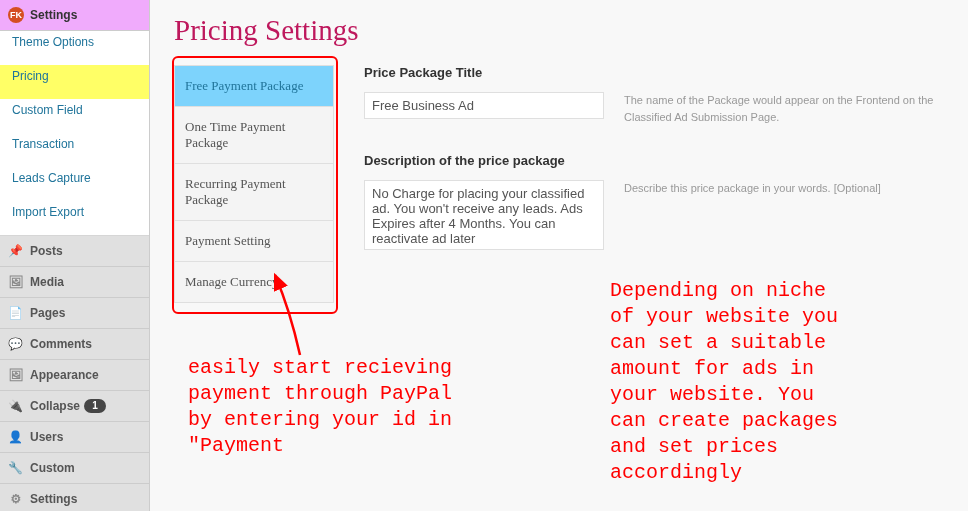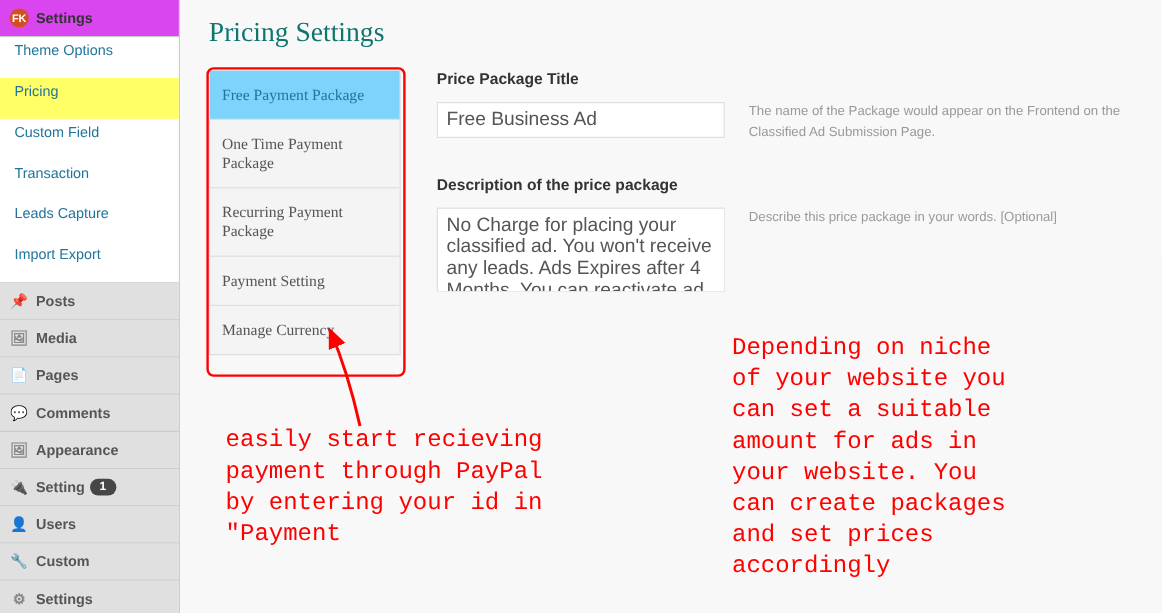--- a/index.html
+++ b/index.html
@@ -1,40 +1,40 @@
 <!DOCTYPE html>
 <html><head>
 <meta charset="utf-8">
 <style>
 html,body{margin:0;padding:0;font-family:"Helvetica Neue",Arial,sans-serif;font-size:13px;color:#333;background:#fff;width:968px;height:511px;overflow:hidden}
 .wrap{display:flex;height:511px}
 .sidebar{width:150px;background:#ececec;border-right:1px solid #ccc;box-sizing:border-box;font-size:12px}
 .menu-top{display:flex;align-items:center;padding:7px 8px;color:#555;background:#e0e0e0;border-bottom:1px solid #ccc;font-weight:bold;cursor:pointer}
-.menu-top.active{background:#d946ef;color:#333}
+.menu-top.active{background:#f0abfc;color:#333}
 .menu-top .mi{width:16px;height:16px;margin-right:6px;display:inline-flex;align-items:center;justify-content:center;color:#888}
 .sub-list{background:#fff;border-bottom:1px solid #d6d6d6}
 .sub-item{padding:4px 8px 16px 12px;color:#21759b;cursor:pointer}
 .sub-item.hi{background:#ffff66}
 .count-badge{display:inline-block;background:#464646;color:#fff;border-radius:8px;min-width:14px;height:14px;line-height:14px;font-size:10px;text-align:center;margin-left:4px;padding:0 4px}
 .collapse{padding:8px 8px;color:#aaa;border-top:1px solid #ccc;cursor:pointer;display:flex;align-items:center}
 .collapse .ci{width:14px;height:14px;border:1px solid #bbb;border-radius:50%;margin-right:6px;position:relative}
 .collapse .ci:before{content:"";position:absolute;left:3px;top:3px;border-top:3px solid transparent;border-bottom:3px solid transparent;border-right:4px solid #bbb}
 .content{flex:1;background:#f8f8f8;padding:0 24px 0 24px;position:relative;box-sizing:border-box;overflow:hidden}
-h1{font-family:Georgia,serif;font-weight:normal;font-size:23px;color:#0f766e;margin:14px 0 18px 0}
+h1{font-family:Georgia,serif;font-weight:normal;font-size:29px;color:#be185d;margin:14px 0 18px 0}
 .panel-row{display:flex;align-items:flex-start}
 .tabs{width:160px;border:1px solid #dfdfdf;background:#f4f4f4;box-sizing:border-box}
 .tab{padding:12px 10px;border-bottom:1px solid #dfdfdf;color:#555;font-family:Georgia,serif;cursor:pointer}
 .tab.active{background:#7dd3fc;color:#21759b}
 .tab:last-child{border-bottom:none}
 .form{flex:1;padding-left:30px}
 .fld{margin-bottom:28px}
 .fld-label{font-weight:bold;font-size:13px;color:#333;margin-bottom:12px}
 .fld-row{display:flex;align-items:flex-start}
 .fld-input{width:240px}
-.fld-input input,.fld-input textarea{width:100%;box-sizing:border-box;border:1px solid #dfdfdf;background:#fff;padding:5px 7px;font-family:inherit;font-size:16px;color:#555}
+.fld-input input,.fld-input textarea{width:100%;box-sizing:border-box;border:1px solid #dfdfdf;background:#fff;padding:5px 7px;font-family:inherit;font-size:13px;color:#555}
 .fld-input textarea{height:70px;resize:none}
 .fld-help{flex:1;padding-left:20px;font-size:11px;color:#999;line-height:1.5}
 
 .ann{position:absolute;color:#ff0000;font-size:20px;line-height:1.3;pointer-events:none;font-family:Liberation Mono, monospace}
 .red-box{position:absolute;border:2px solid #ff0000;border-radius:6px;pointer-events:none}
 .arrow-svg{position:absolute;pointer-events:none}
 
 .brand{width:16px;height:16px;border-radius:50%;background:#d54e21;color:#fff;font-size:9px;display:inline-flex;align-items:center;justify-content:center;margin-right:6px;font-weight:bold}
 </style>
 </head>
@@ -71,21 +71,21 @@
         <div class="menu-top">
           <span class="mi">💬</span>
           <span>Comments</span>
         </div>
         <div class="menu-top">
           <span class="mi">🖼</span>
           <span>Appearance</span>
         </div>
         <div class="menu-top">
           <span class="mi">🔌</span>
-          <span>Setting</span>
+          <span>Collapse</span>
           <span class="count-badge">1</span>
         </div>
         <div class="menu-top">
           <span class="mi">👤</span>
           <span>Users</span>
         </div>
         <div class="menu-top">
           <span class="mi">🔧</span>
           <span>Custom</span>
         </div>

